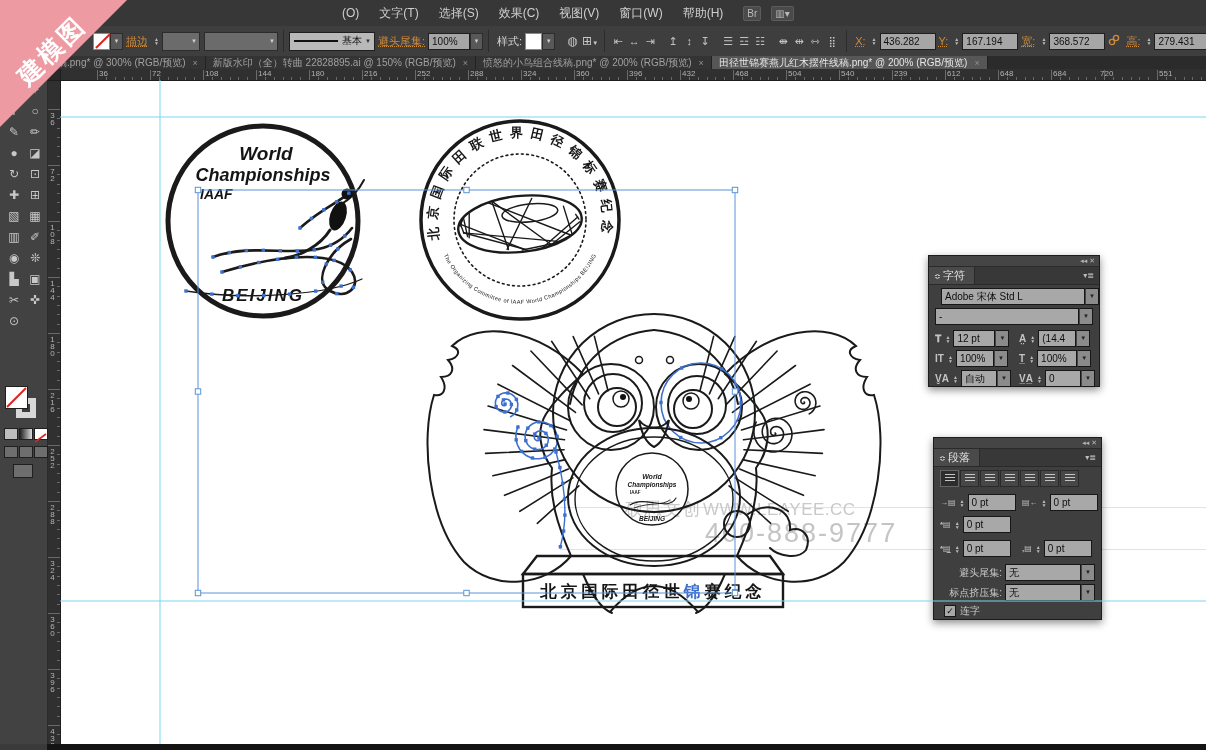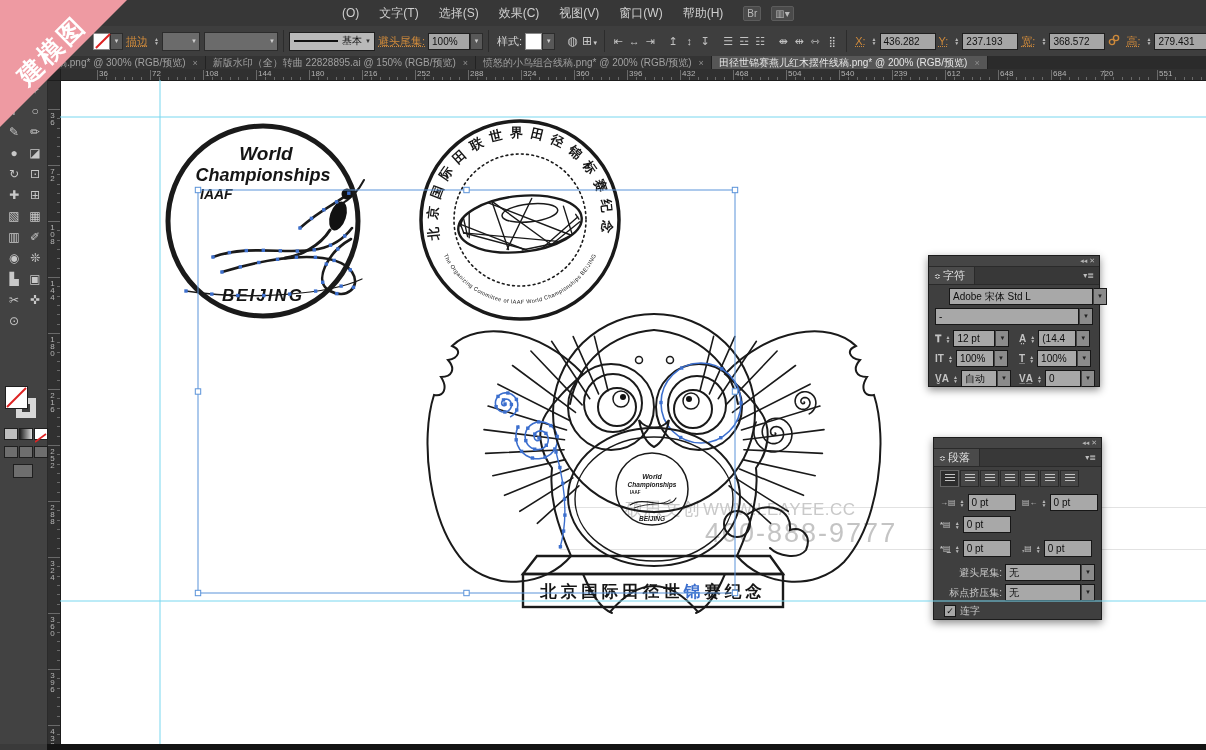--- a/index.html
+++ b/index.html
@@ -400,21 +400,21 @@
     <span class="stepper">
         <span>▲</span>
         <span>▼</span>
       </span>
     <span class="cb-field" style="width:48px;">436.282</span>
     <span class="cb-label-o">Y:</span>
     <span class="stepper">
         <span>▲</span>
         <span>▼</span>
       </span>
-    <span class="cb-field" style="width:48px;">237.193</span>
+    <span class="cb-field" style="width:48px;">167.194</span>
     <span class="cb-label-o">宽:</span>
     <span class="stepper">
         <span>▲</span>
         <span>▼</span>
       </span>
     <span class="cb-field" style="width:48px;">368.572</span>
     <span style="margin:0 3px;flex:none;">
       <svg width="12" height="12" viewBox="0 0 12 12">
           <g fill="none" stroke="#cf8a3b" stroke-width="1.4">
             <circle cx="4" cy="8" r="2.6"></circle>
@@ -731,21 +731,21 @@
     <div class="tb-small" style="left:34px;top:390px;width:12px;height:10px;"></div>
     <div class="tb-small" style="left:13px;top:408px;width:18px;height:12px;"></div>
   </div>
 
   <div class="abs panel" style="left:928px;top:255px;width:170px;height:130px;">
     <div class="panel-minibar"><span>◂◂ </span><span>✕</span></div>
     <div class="panel-tabrow">
       <span class="panel-tab"><span style="font-size:8px;">≎ </span><span>字符</span></span>
       <span class="panel-menu">▾≣</span>
     </div>
-    <div class="p-row" style="left:20px;top:32px;width:158px;">
+    <div class="p-row" style="left:12px;top:32px;width:158px;">
       <span class="p-field" style="flex:1;">Adobe 宋体 Std L</span>
         <span class="p-arrow">▼</span>
     </div>
     <div class="p-row" style="left:6px;top:52px;width:158px;">
       <span class="p-field" style="flex:1;">-</span>
         <span class="p-arrow">▼</span>
     </div>
     <div class="p-row" style="left:6px;top:74px;">
       <span class="p-glyph">𝐓</span>
       <span class="stepper">

